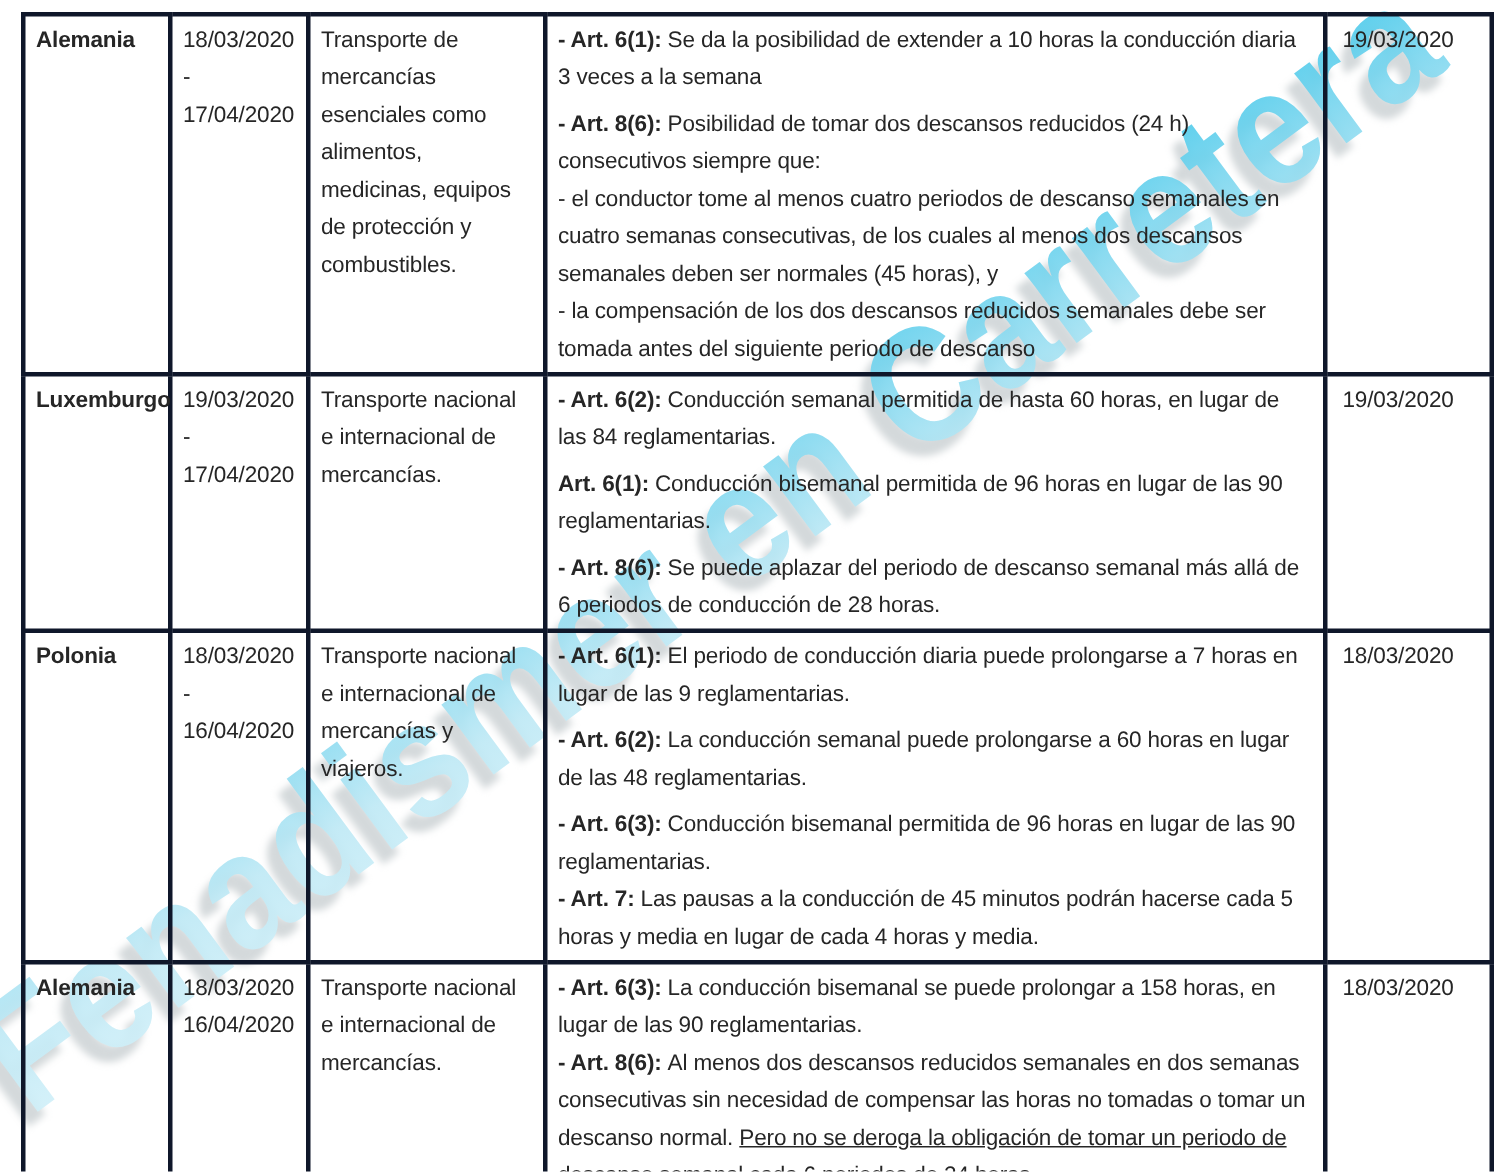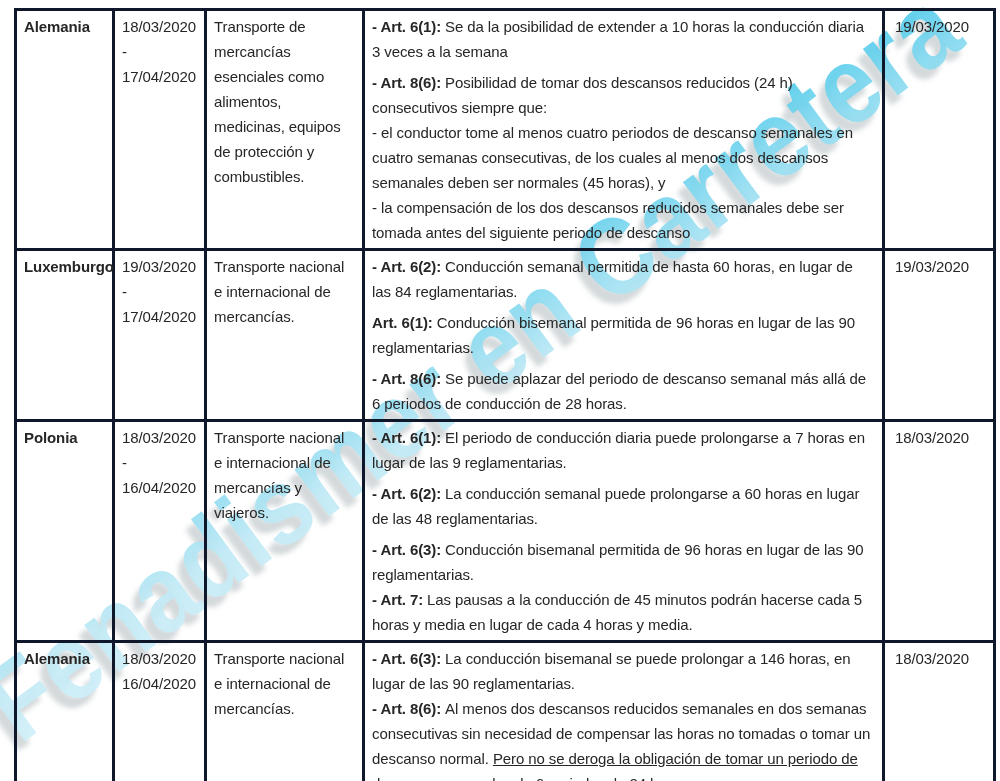--- a/index.html
+++ b/index.html
@@ -142,21 +142,21 @@
           <div class="country">Alemania</div>
         </td>
         <td>
           <div class="period-line">18/03/2020</div>
           <div class="period-line">16/04/2020</div>
         </td>
         <td>
           <div>Transporte nacional e internacional de mercancías.</div>
         </td>
         <td>
-          <p class="detail"><b>- Art. 6(3):</b><span>La conducción bisemanal se puede prolongar a 146 horas, en lugar de las 90 reglamentarias.</span></p>
+          <p class="detail"><b>- Art. 6(3):</b><span>La conducción bisemanal se puede prolongar a 158 horas, en lugar de las 90 reglamentarias.</span></p>
           <p class="detail"><b>- Art. 8(6):</b><span>Al menos dos descansos reducidos semanales en dos semanas consecutivas sin necesidad de compensar las horas no tomadas o tomar un descanso normal. </span><span class="underline">Pero no se deroga la obligación de tomar un periodo de descanso semanal cada 6 periodos de 24 horas.</span></p>
         </td>
         <td class="col-date-cell">
           <div>18/03/2020</div>
         </td>
       </tr>
     </tbody>
 </table>
 
 </body></html>

